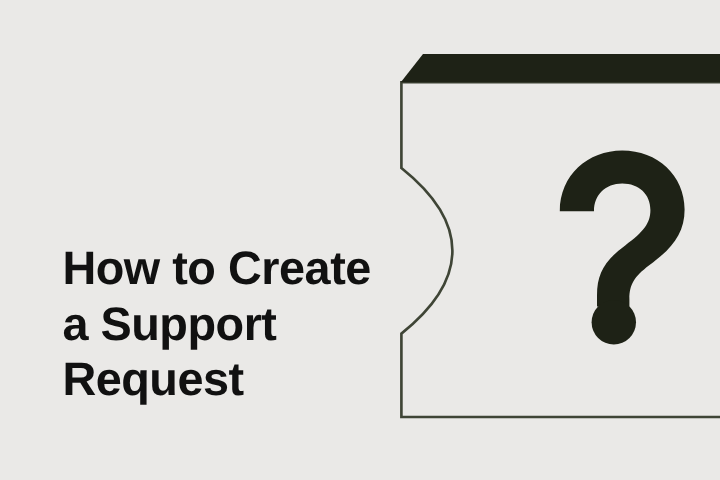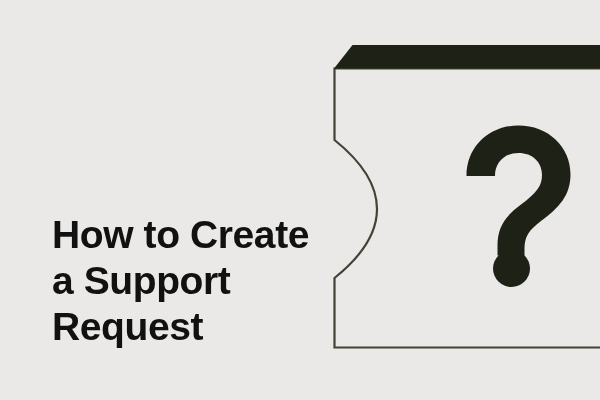--- a/index.html
+++ b/index.html
@@ -19,21 +19,21 @@
     width: 600px;
     height: 400px;
     background: #eae9e7;
     overflow: hidden;
   }
 
   
   #heading {
     position: absolute;
     left: 52px;
-    top: 212px;
+    top: 202px;
     width: 270px;
     margin: 0;
     padding: 0;
     font-family: "Liberation Sans", sans-serif;
     font-weight: bold;
     font-size: 39px;
     line-height: 46px;
     letter-spacing: -0.4px;
     color: #111111;
     white-space: pre-line;

